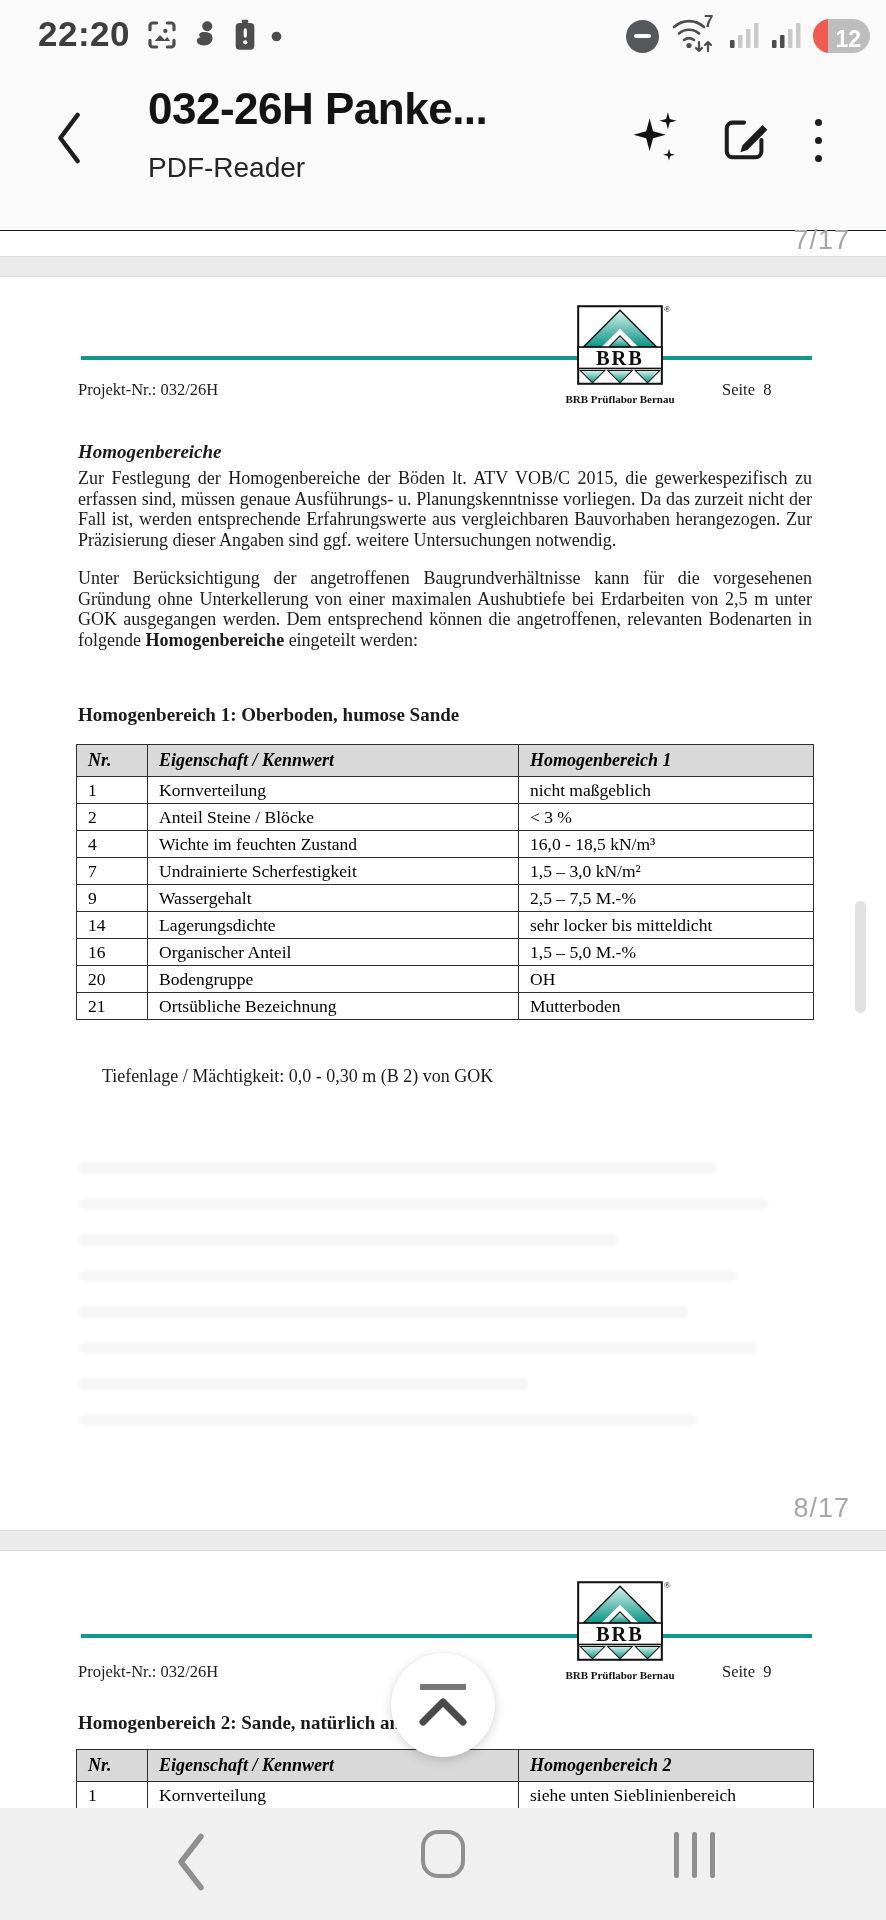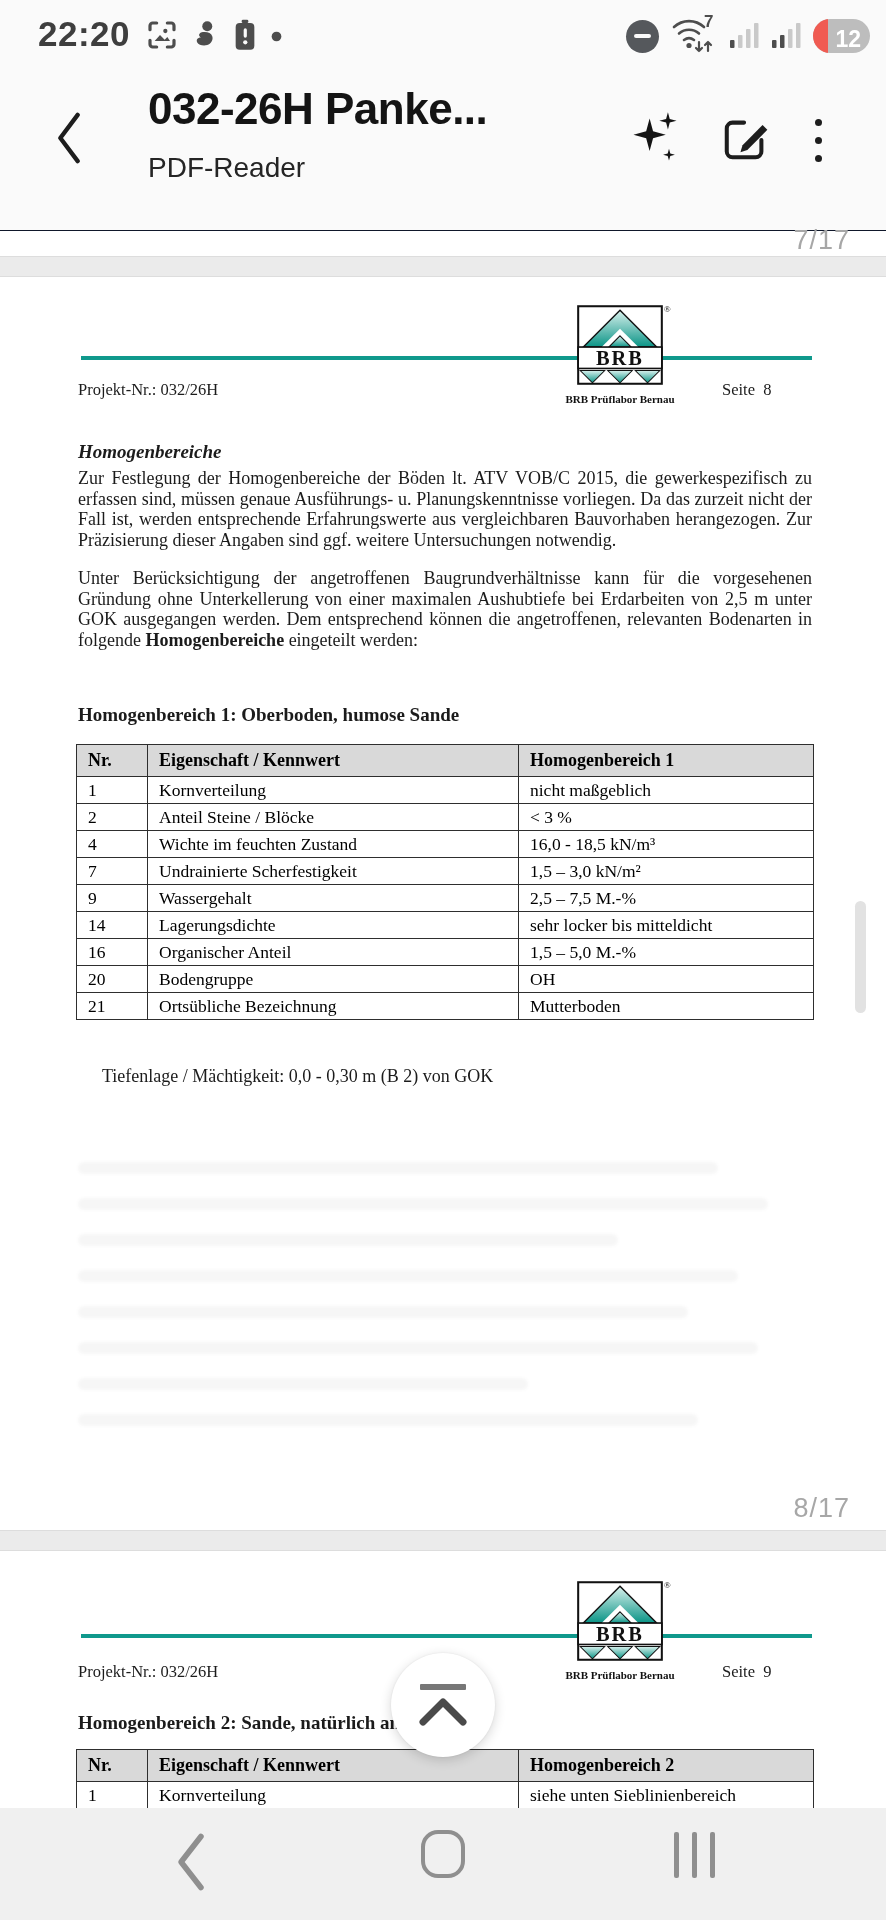--- a/index.html
+++ b/index.html
@@ -37,21 +37,21 @@
   .teal-line{left:81px;width:731px;height:4px;background:#0f998c;}
   .doc-small{font-size:16.5px;}
   .doc-body{font-size:18px;line-height:20.5px;text-align:justify;width:734px;left:78px;}
   .doc-h-italic{font-size:19px;font-weight:700;font-style:italic;}
   .doc-h-bold{font-size:19px;font-weight:700;}
   .seite{white-space:pre;}
 
   table.brb{border-collapse:collapse;table-layout:fixed;font-family:"Liberation Serif",serif;}
   table.brb td,table.brb th{border:1.6px solid #2e2e2e;padding:0 0 0 11px;text-align:left;
       font-size:17.5px;overflow:hidden;white-space:nowrap;vertical-align:middle;}
-  table.brb th{background:#d9d9d9;height:31px;font-size:18px;}
+  table.brb th{background:#d9d9d9;height:31px;font-size:18px;font-style:italic;}
   table.brb td{height:26px;background:#fff;}
   .col-nr{width:71px;}.col-eig{width:371px;}.col-hom{width:295px;}
 
   .logo-wrap{width:120px;text-align:center;}
   .logo-caption{font-family:"Liberation Serif",serif;font-weight:700;font-size:11px;color:#111;margin-top:1px;white-space:nowrap;}
 
   .ghost{left:78px;width:700px;}
   .ghost i{display:block;height:12px;border-radius:6px;background:rgba(40,40,40,.045);
            margin-bottom:24px;filter:blur(1.5px);}
 

